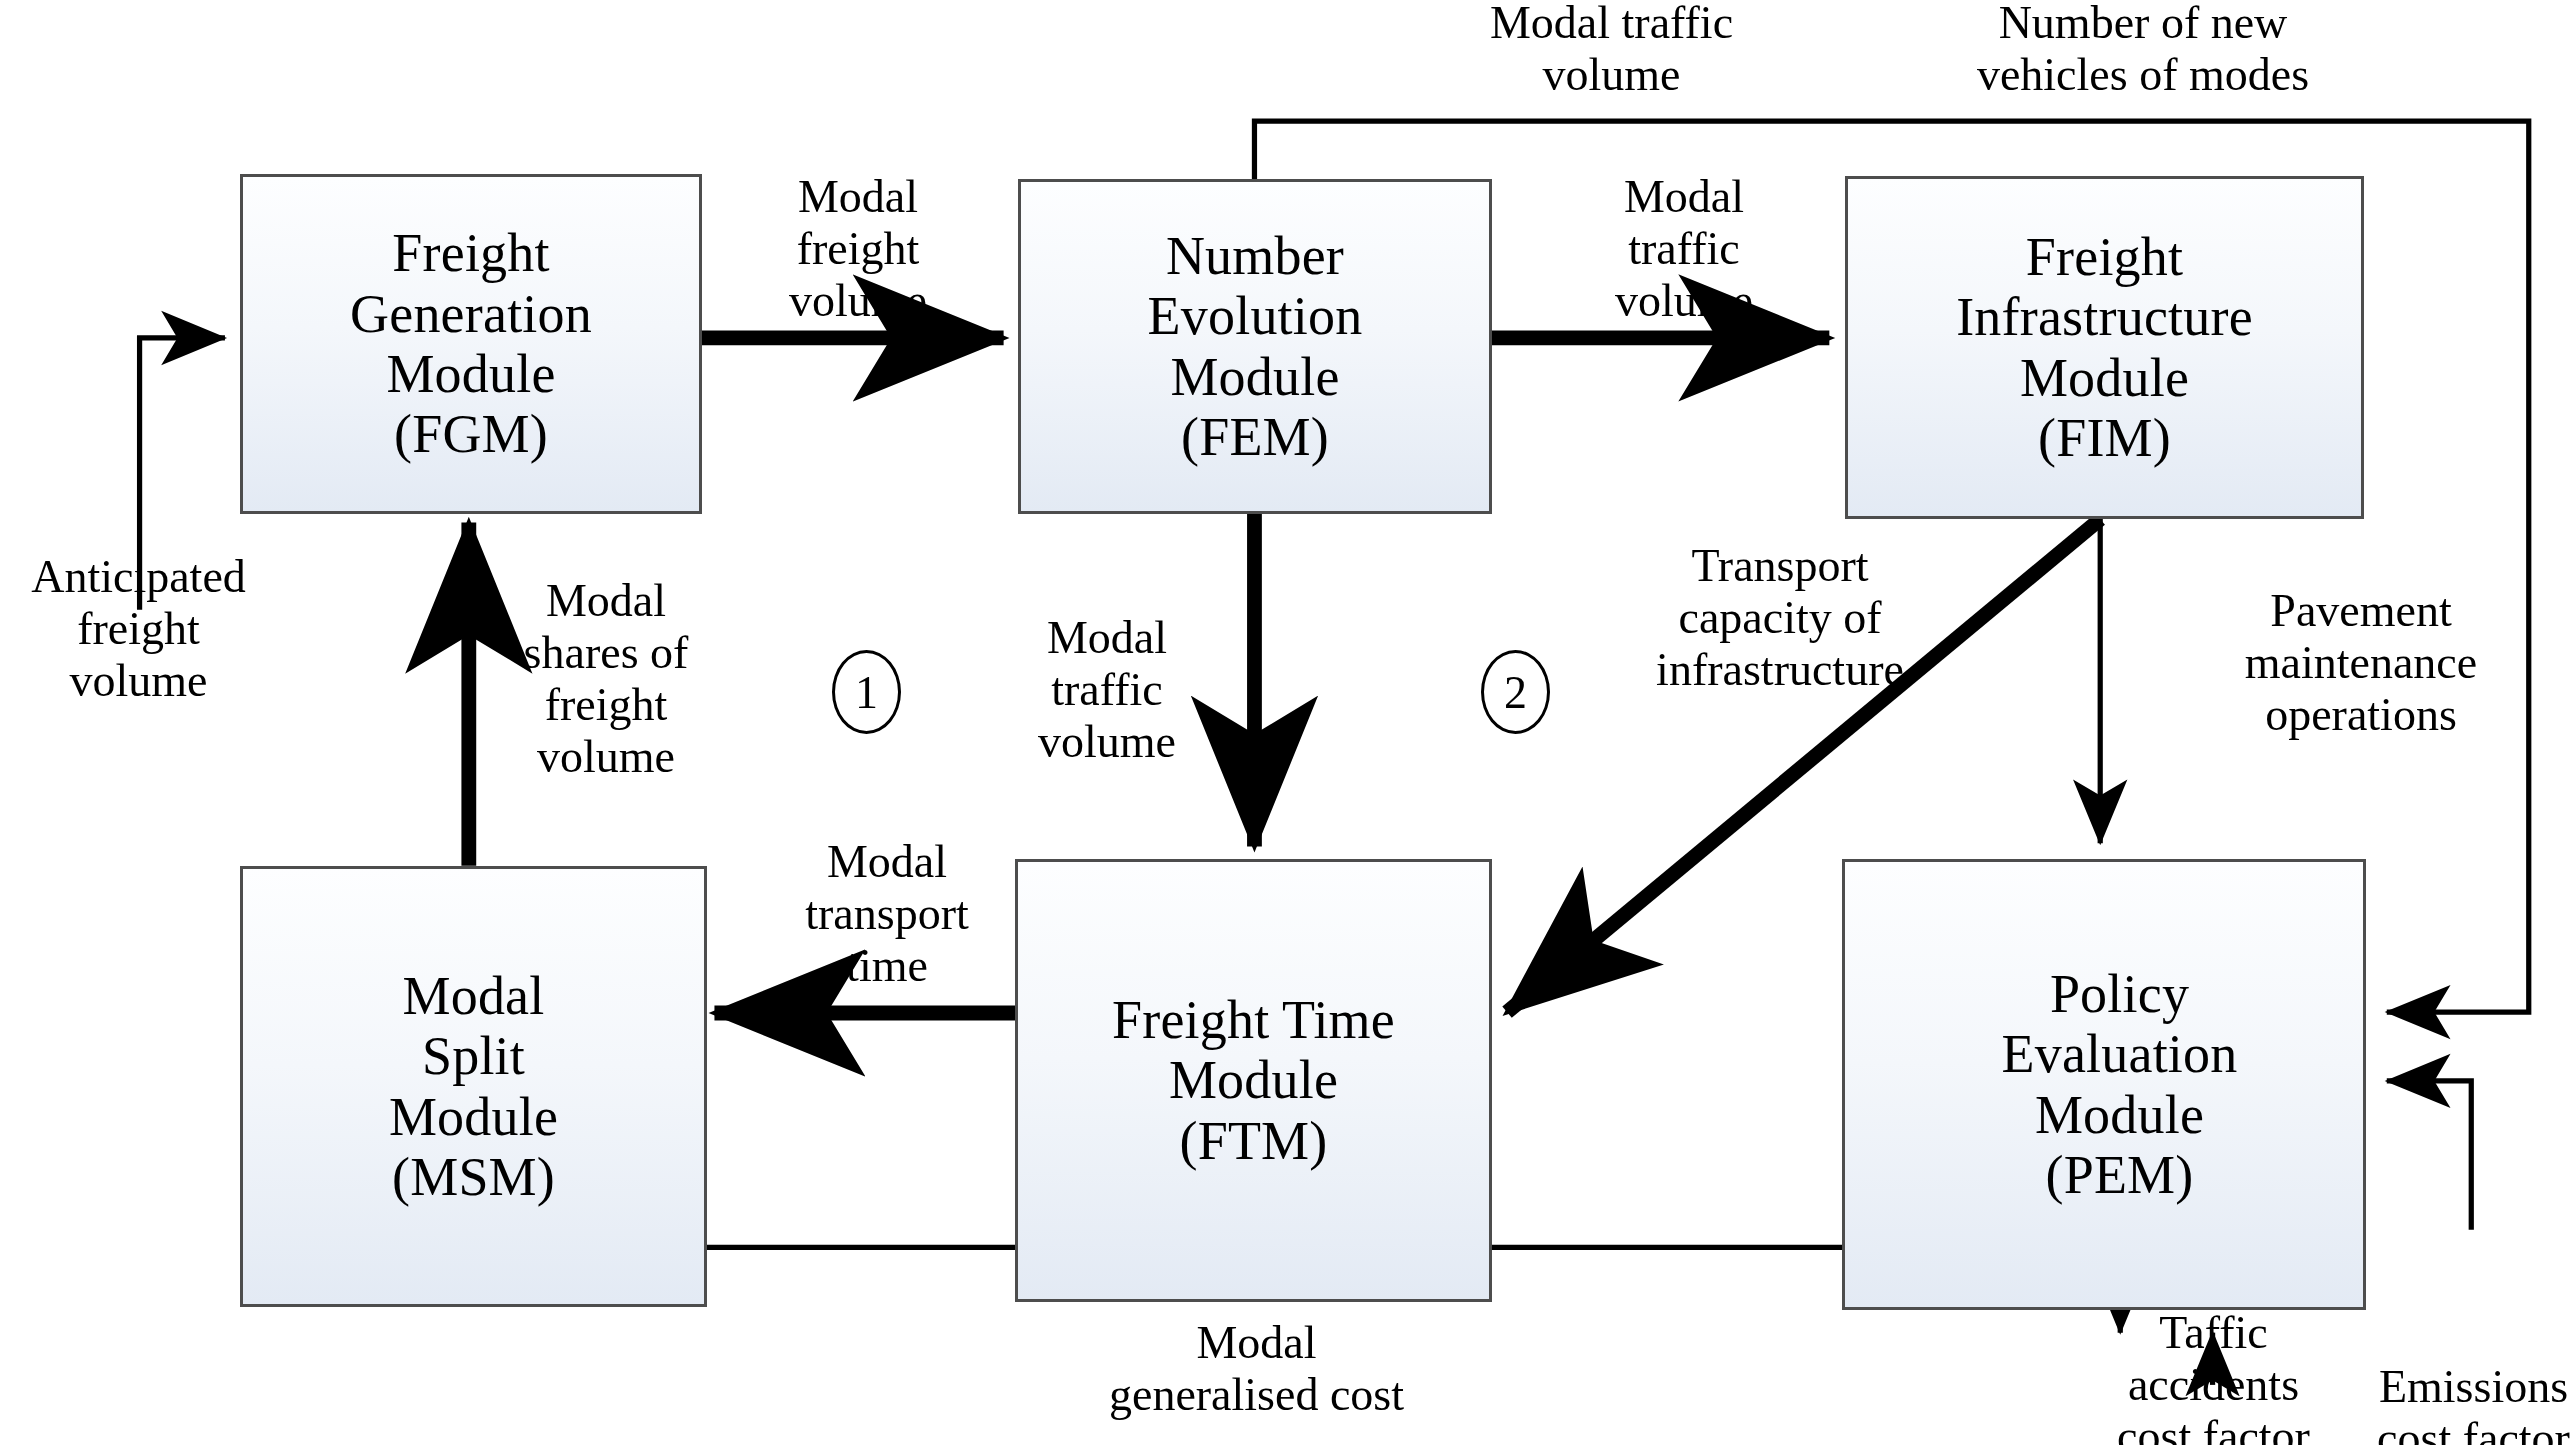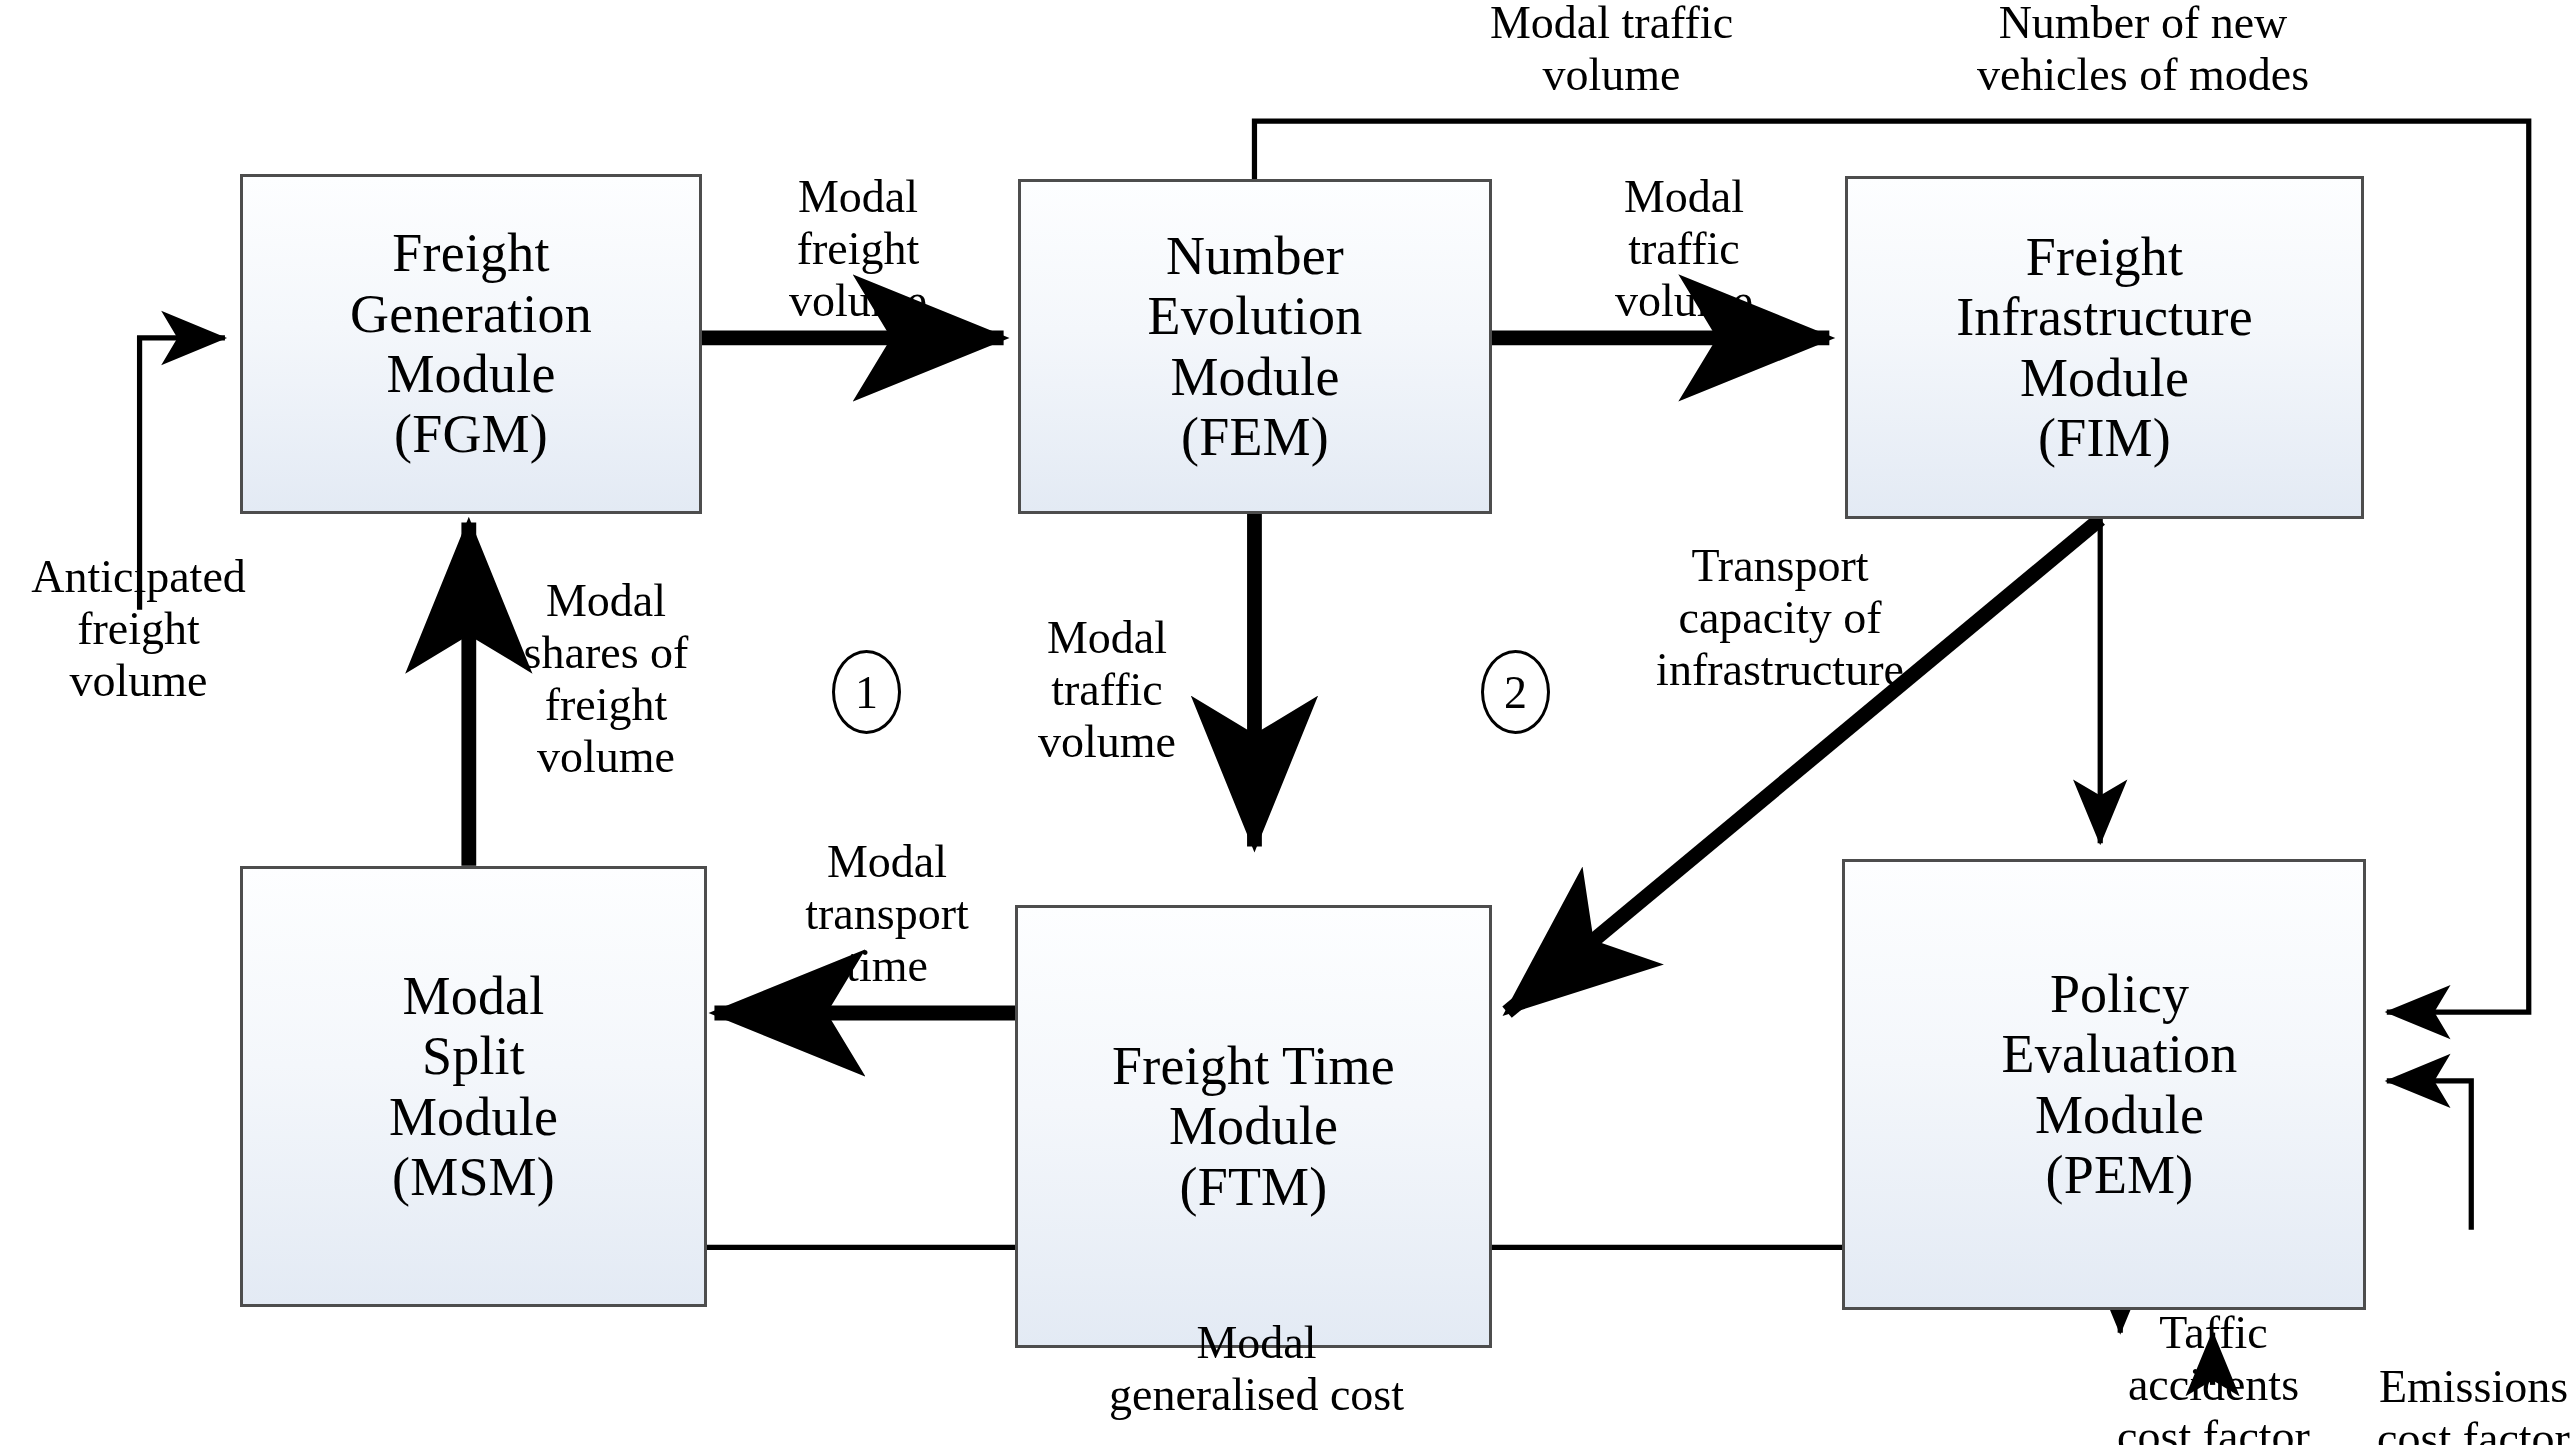--- a/index.html
+++ b/index.html
@@ -82,21 +82,21 @@
 (FIM)</span>
   </div>
 
   <div class="module" style="left:240px;top:866px;width:467px;height:441px;">
     <span>Modal
 Split
 Module
 (MSM)</span>
   </div>
 
-  <div class="module" style="left:1015px;top:859px;width:477px;height:443px;margin-top:46px;">
+  <div class="module" style="left:1015px;top:859px;width:477px;height:443px;">
     <span>Freight Time
 Module
 (FTM)</span>
   </div>
 
   <div class="module" style="left:1842px;top:859px;width:524px;height:451px;padding-left:31px;">
     <span>Policy
 Evaluation
 Module
 (PEM)</span>
@@ -126,20 +126,23 @@
 volume</div>
 
   <div class="lbl" style="left:998px;top:612px;width:218px;">Modal
 traffic
 volume</div>
 
   <div class="lbl" style="left:1597px;top:540px;width:366px;">Transport
 capacity of
 infrastructure</div>
 
+  <div class="lbl" style="left:2178px;top:585px;width:366px;">Pavement
+maintenance
+operations</div>
 
   <div class="lbl" style="left:767px;top:836px;width:240px;">Modal
 transport
 time</div>
 
   <div class="lbl" style="left:995px;top:1317px;width:523px;">Modal
 generalised cost</div>
 
   <div class="lbl" style="left:2087px;top:1307px;width:253px;">Taffic
 accidents

